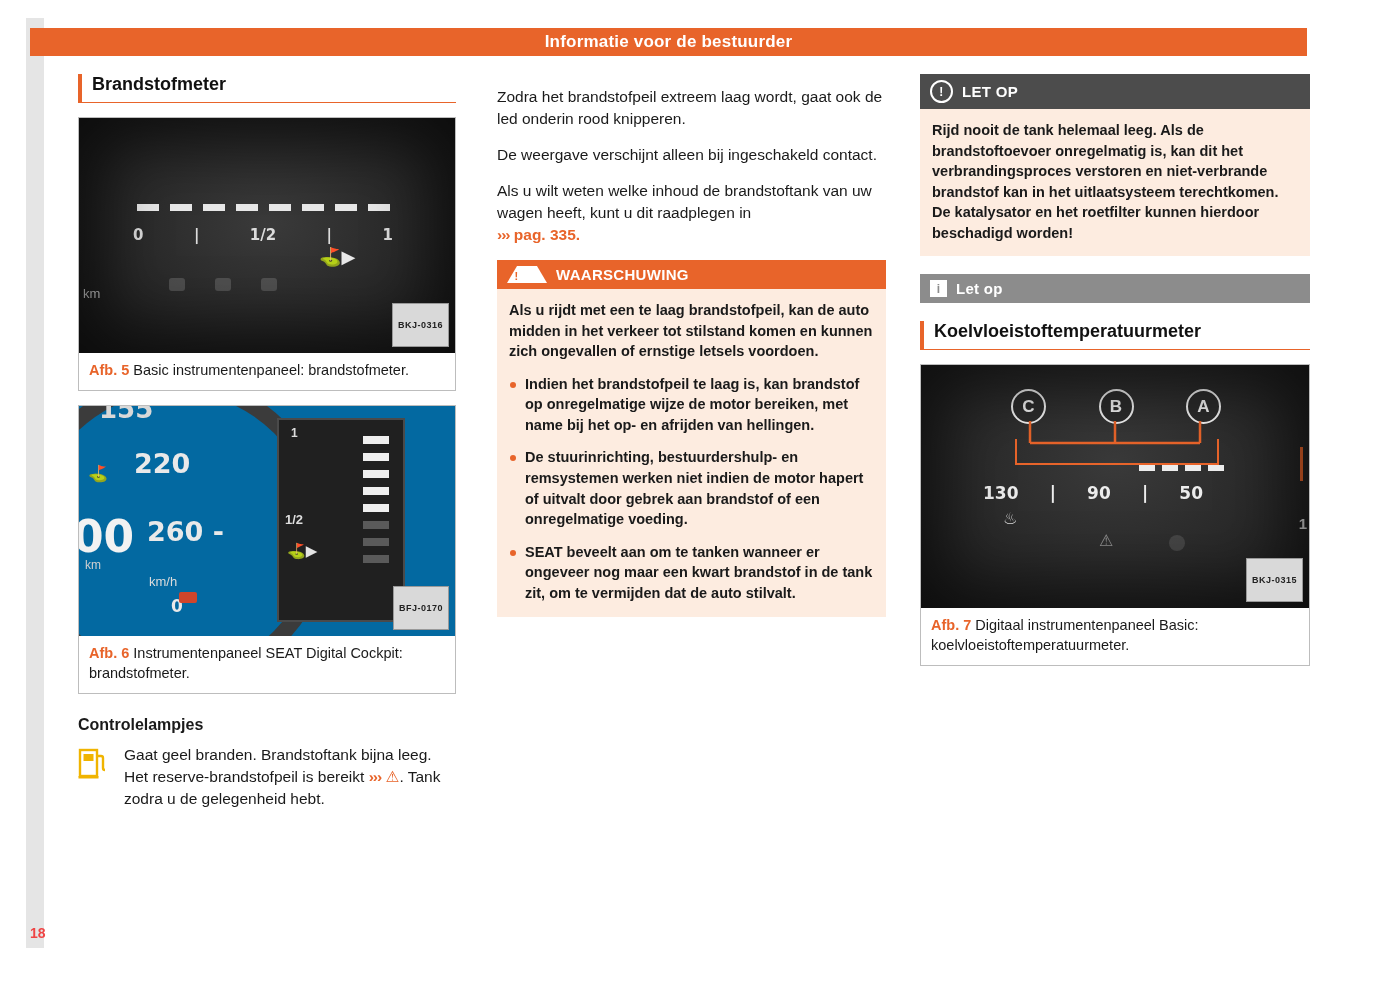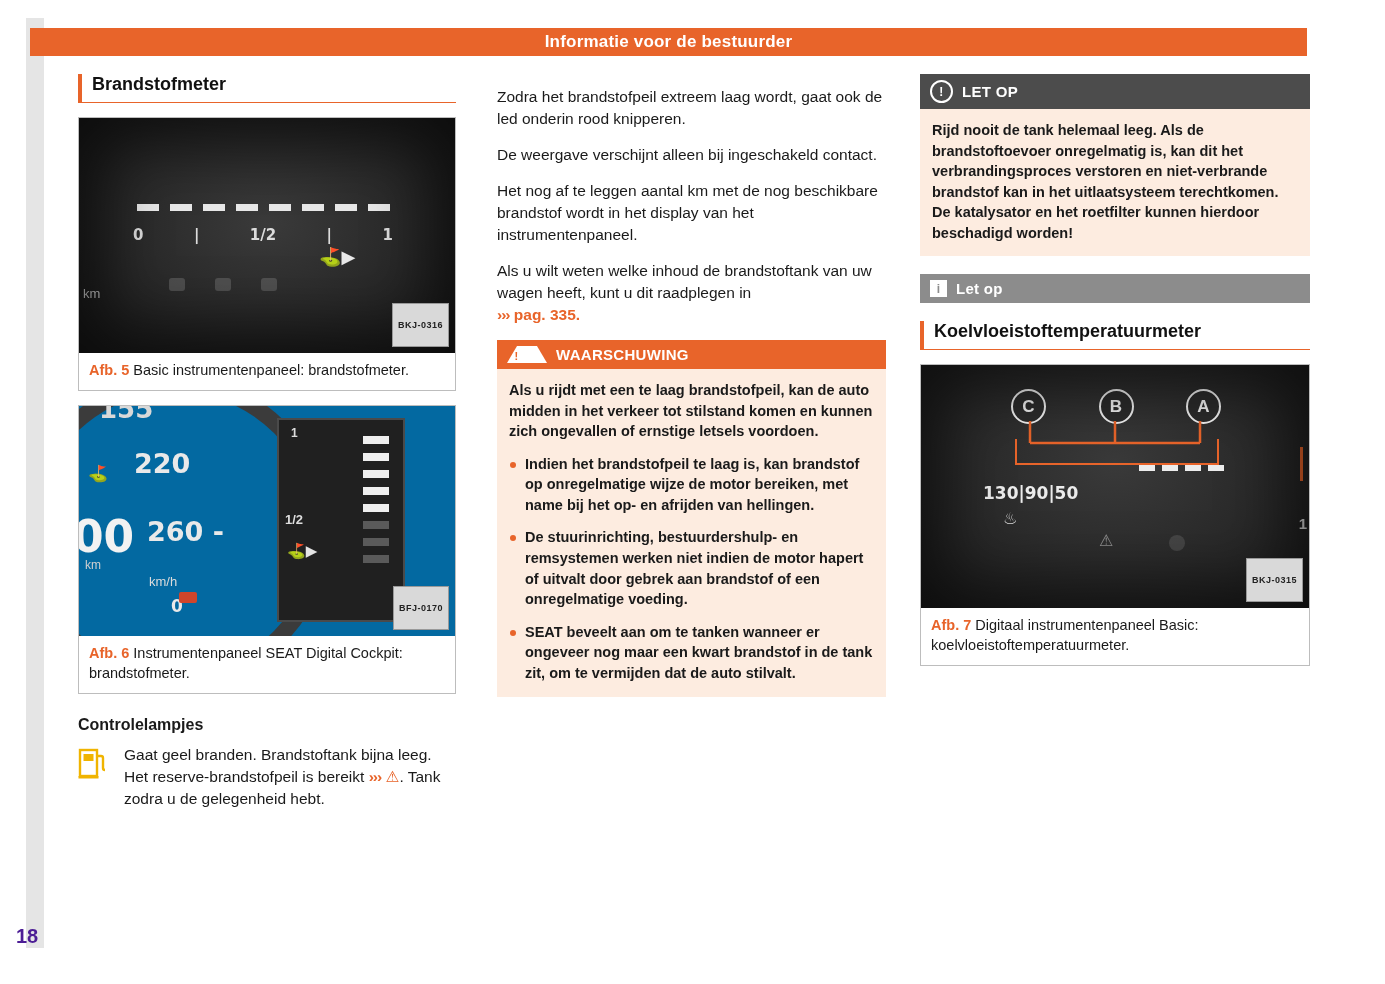--- a/index.html
+++ b/index.html
@@ -31,24 +31,24 @@
     color:#ffffff;
     font-size:17px;
     font-weight:bold;
     display:flex;
     align-items:center;
     justify-content:center;
     letter-spacing:0.2px;
   }
   .page-number{
     position:absolute;
-    left:16px; top:925px;
-    font-size:20px;
-    font-weight:bold;
-    color:#4c1d95;
+    left:30px; top:925px;
+    font-size:14px;
+    font-weight:bold;
+    color:#ef4444;
   }
   .col{
     position:absolute;
     top:74px;
   }
   .col1{left:78px;width:378px;}
   .col2{left:497px;width:389px;}
   .col3{left:920px;width:390px;}
 
   h2.section{
@@ -241,21 +241,21 @@
     background:#2b2b2b;
   }
   .cl7 .hookline{position:absolute;left:104px;top:56px;width:180px;height:30px;}
   .cl7 .gaugebox{position:absolute;left:94px;top:74px;width:200px;height:24px;border:2px solid #e8642a;border-top:none;}
   .cl7 .dashes{position:absolute;left:218px;top:100px;display:flex;gap:7px;}
   .cl7 .dashes i{display:block;width:16px;height:6px;background:#ededed;}
   .cl7 .nums{
     position:absolute;left:62px;top:118px;width:220px;
     color:#ececec;font-size:17px;font-weight:bold;
     font-family:"DejaVu Sans",sans-serif;
-    display:flex;
+    display:flex;justify-content:space-between;
   }
   .cl7 .thermo{position:absolute;left:82px;top:144px;color:#dcdcdc;font-size:16px;}
   .cl7 .warn{position:absolute;left:178px;top:166px;color:#cfcfcf;font-size:16px;opacity:.6;}
   .cl7 .dot{position:absolute;left:248px;top:170px;width:16px;height:16px;border-radius:50%;background:#555;opacity:.6;}
   .cl7 .edge{position:absolute;right:6px;top:82px;width:3px;height:34px;background:#e8642a;}
   .cl7 .one{position:absolute;right:2px;top:150px;color:#ddd;font-size:15px;font-weight:bold;}
   .cl7 .vign{position:absolute;inset:0;box-shadow:inset 0 0 60px 25px rgba(0,0,0,.5);}
 </style>
 </head>
 <body>
@@ -363,21 +363,20 @@
       <span>Gaat geel branden. Brandstoftank bijna leeg. Het reserve-brandstofpeil is bereikt</span>
       <span class="chev">›››</span>
       <span style="color:#e8642a;">⚠</span><span>. Tank zodra u de gelegenheid hebt.</span>
     </div>
   </div>
 </div>
 
 <div class="col col2">
   <p class="body">Zodra het brandstofpeil extreem laag wordt, gaat ook de led onderin rood knipperen.</p>
   <p class="body">De weergave verschijnt alleen bij ingeschakeld contact.</p>
-  <p class="body">Het nog af te leggen aantal km met de nog beschikbare brandstof wordt in het display van het instrumentenpaneel.</p>
   <p class="body">
     <span>Als u wilt weten welke inhoud de brandstoftank van uw wagen heeft, kunt u dit raadplegen in</span><br>
     <span class="chev">›››</span>
     <span class="orange-link">pag. 335.</span>
   </p>
 
   <div class="callout">
     <div class="callout-head head-orange">
       <span class="ico-tri"></span>
       <span>WAARSCHUWING</span>

